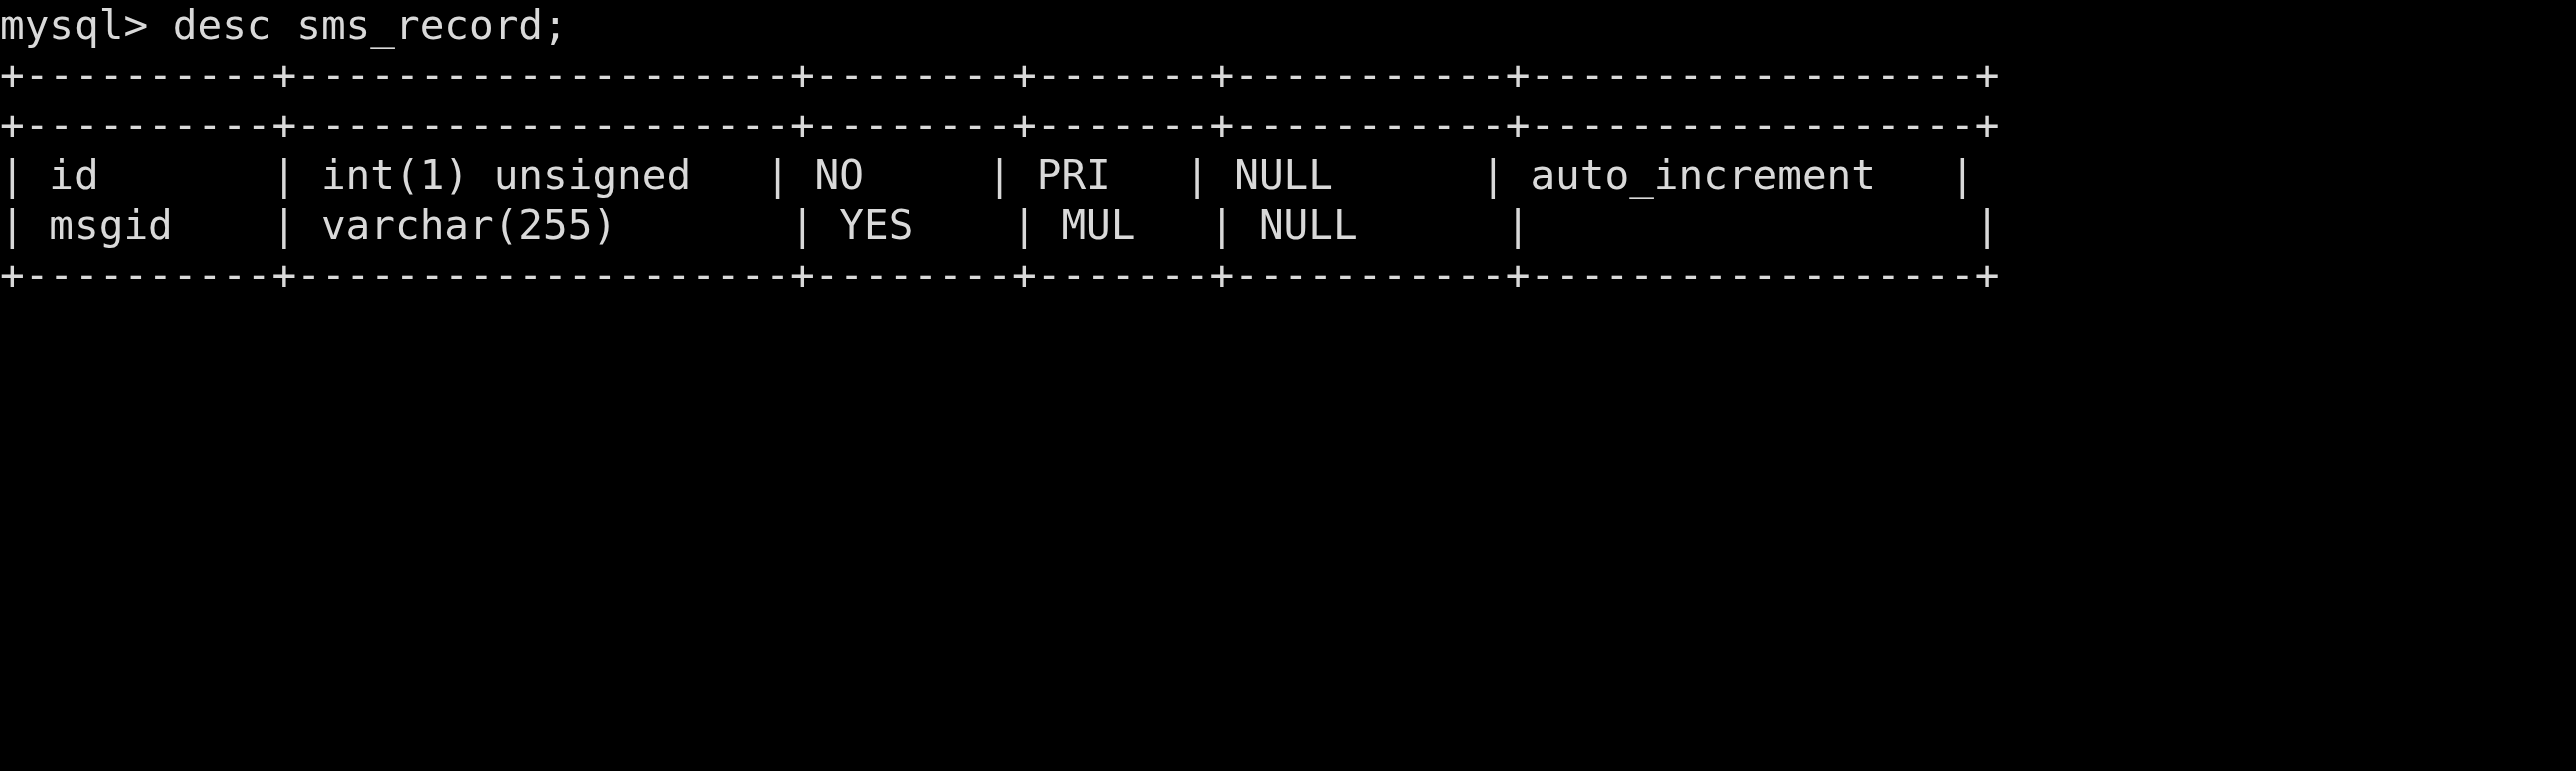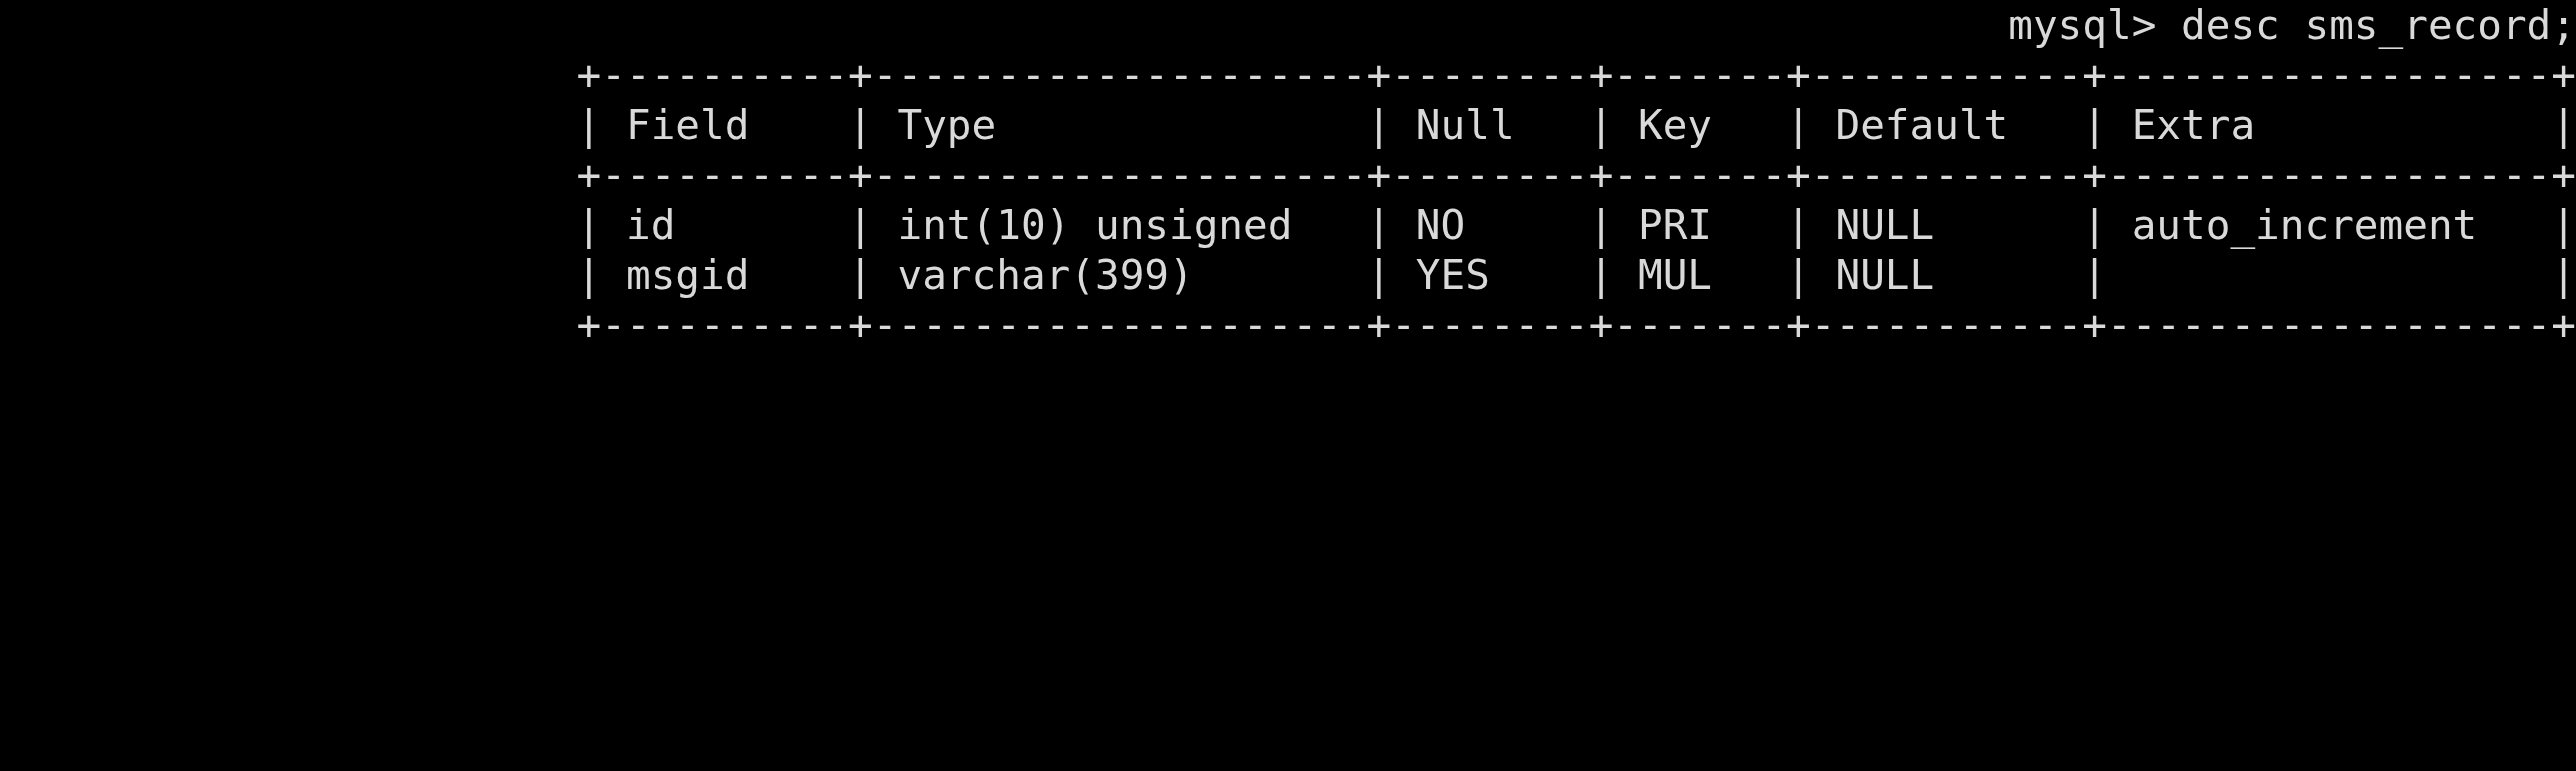--- a/index.html
+++ b/index.html
@@ -1,15 +1,15 @@
 <!DOCTYPE html>
 <html><head>
   <meta charset="utf-8">
   <style>
-    * { margin: 0; padding: 0; box-sizing: border-box; text-align: right; }
+    * { margin: 0; padding: 0; box-sizing: border-box; }
     html, body {
       width: 2576px;
       height: 771px;
       background: #000;
       color: #d9d9d9;
       font-family: "Menlo", "Monaco", "Consolas", "Courier New", monospace;
       font-size: 41px;
       line-height: 1.22;
       overflow: hidden;
     }
@@ -19,19 +19,18 @@
     }
     .prompt-line, .border-line, .row-line, .footer-line {
       display: block;
     }
   </style>
 </head>
 <body>
 
 <pre class="terminal" id="term"><span class="prompt-line"><span>mysql&gt; </span><span>desc sms_record;</span>
 </span><span class="">+----------+--------------------+--------+-------+-----------+------------------+
-</span><span class="row-line">| Field    | Type               | Null   | Key   | Default   | Extra            |
 </span><span class="">+----------+--------------------+--------+-------+-----------+------------------+
-</span><span class="row-line">| id       | int(10) unsigned   | NO     | PRI   | NULL      | auto_increment   |
-</span><span class="row-line">| msgid    | varchar(399)       | YES    | MUL   | NULL      |                  |
+</span><span class="row-line">| id       | int(1) unsigned   | NO     | PRI   | NULL      | auto_increment   |
+</span><span class="row-line">| msgid    | varchar(255)       | YES    | MUL   | NULL      |                  |
 </span><span class="">+----------+--------------------+--------+-------+-----------+------------------+
 </span></pre>
 
 
 </body></html>

